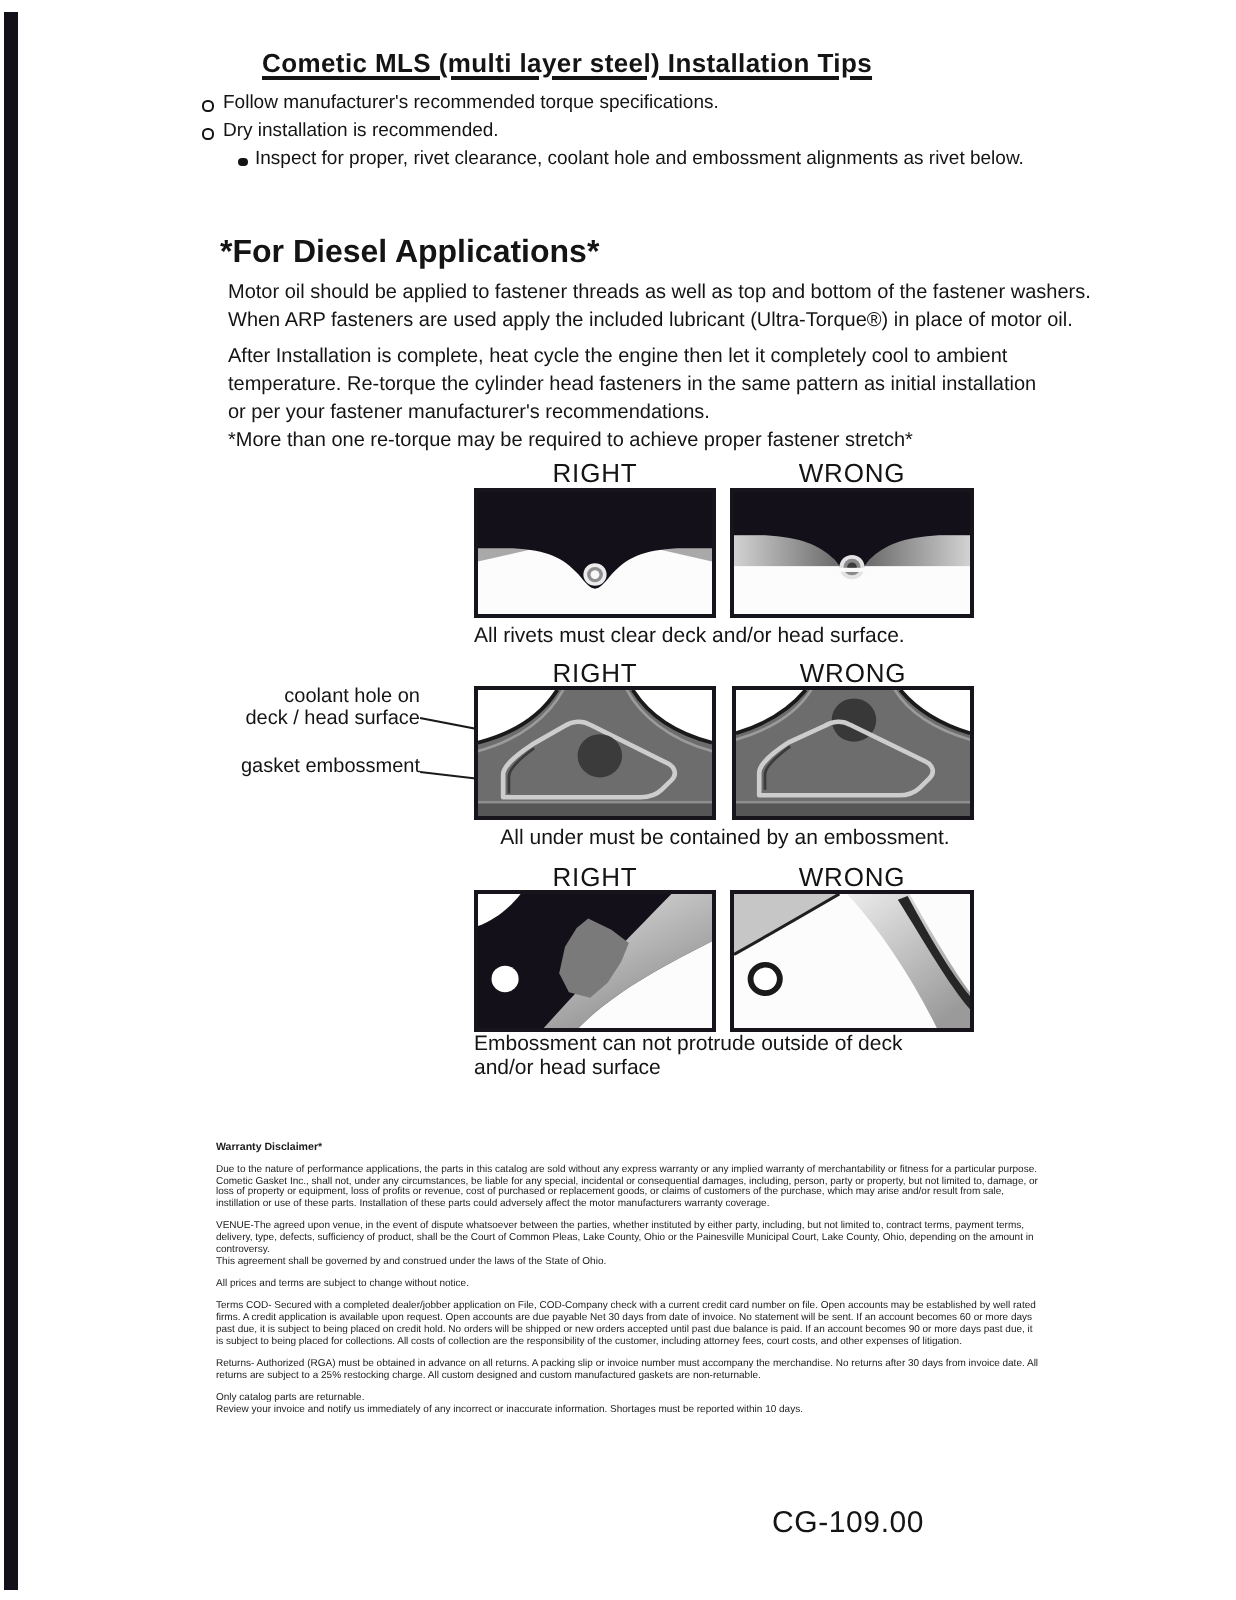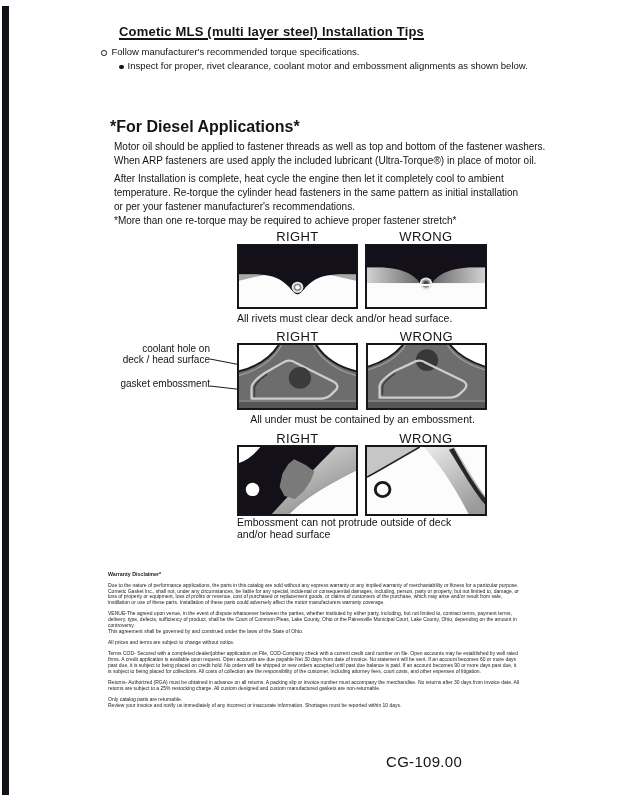--- a/index.html
+++ b/index.html
@@ -5,21 +5,21 @@
   html,body{margin:0;padding:0;}
   body{
     width:618px;height:800px;position:relative;overflow:hidden;
     background:#ffffff;color:#141414;
     font-family:"Liberation Sans", sans-serif;
     -webkit-font-smoothing:antialiased;
   }
   .abs{position:absolute;}
   .edge-bar{left:2px;top:6px;width:7px;height:789px;background:#14101a;}
   .title{
-    left:119px;top:24px;font-size:13px;font-weight:bold;letter-spacing:.2px;
+    left:131px;top:24px;font-size:13px;font-weight:bold;letter-spacing:.2px;
     text-decoration:underline;text-decoration-thickness:1.5px;text-underline-offset:2px;
     margin:0;white-space:nowrap;text-align:center;
   }
   .bullets{left:101px;top:44px;}
   .b-row{display:flex;align-items:center;height:14px;font-size:9.5px;white-space:nowrap;}
   .b-row.sub{margin-left:18px;}
   .marker-open{flex:0 0 auto;width:3.5px;height:3.5px;border:1px solid #141414;border-radius:50%;margin:3.5px 5px 0 0;}
   .marker-solid{flex:0 0 auto;width:4.5px;height:4.5px;background:#141414;border-radius:50%;margin:3.5px 4px 0 0;}
   .diesel-h{left:110px;top:118px;font-size:16px;font-weight:bold;margin:0;white-space:nowrap;text-align:right;}
   .body-p{font-size:10px;line-height:14px;white-space:pre-line;margin:4px;}
@@ -42,23 +42,27 @@
 
 <div class="abs edge-bar"></div>
 
 <h1 class="abs title">Cometic MLS (multi layer steel) Installation Tips</h1>
 
 <div class="abs bullets">
   <div class="b-row">
     <span class="marker-open"></span>
     <span>Follow manufacturer's recommended torque specifications.</span>
   </div>
+  <div class="b-row">
+    <span class="marker-open"></span>
+    <span>Dry installation is recommended.</span>
+  </div>
   <div class="b-row sub">
     <span class="marker-solid"></span>
-    <span>Inspect for proper, rivet clearance, coolant motor and embossment alignments as shown below.</span>
+    <span>Inspect for proper, rivet clearance, coolant hole and embossment alignments as rivet below.</span>
   </div>
 </div>
 
 <h2 class="abs diesel-h">*For Diesel Applications*</h2>
 <p class="abs body-p p1">Motor oil should be applied to fastener threads as well as top and bottom of the fastener washers.
 When ARP fasteners are used apply the included lubricant (Ultra-Torque®) in place of motor oil.</p>
 <p class="abs body-p p2">After Installation is complete, heat cycle the engine then let it completely cool to ambient
 temperature. Re-torque the cylinder head fasteners in the same pattern as initial installation
 or per your fastener manufacturer's recommendations.</p>
 <p class="abs body-p p3">*More than one re-torque may be required to achieve proper fastener stretch*</p>

